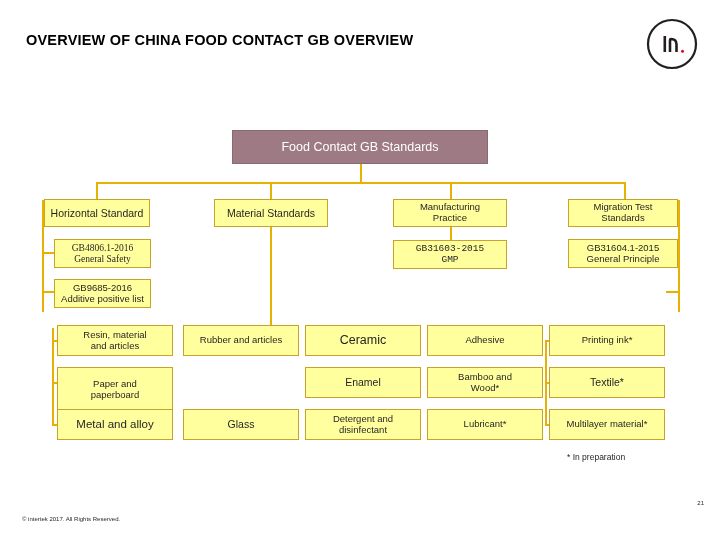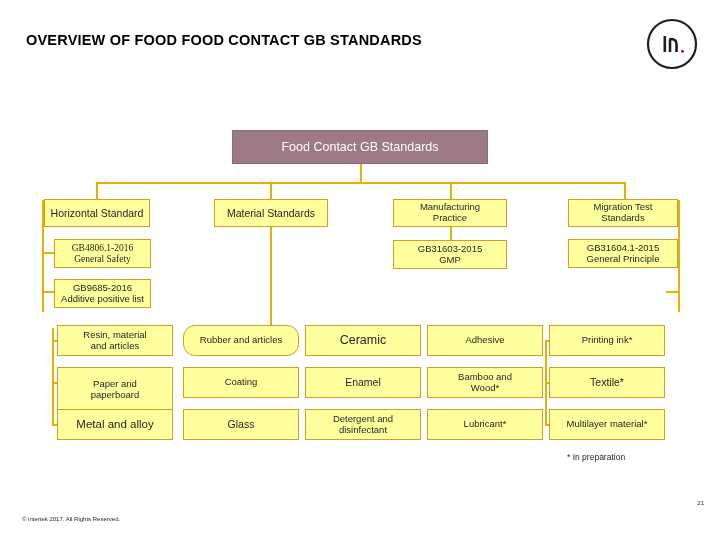--- a/index.html
+++ b/index.html
@@ -89,21 +89,21 @@
     bottom: 34px;
     font-size: 6px;
     color: #231f20;
   }
 </style>
 </head>
 <body>
 
 <div class="slide">
 
-  <div class="title">OVERVIEW OF FOOD FOOD CONTACT GB STANDARDS</div>
+  <div class="title">OVERVIEW OF CHINA FOOD CONTACT GB OVERVIEW</div>
 
   <div class="logo">
     <svg width="52" height="52" viewBox="0 0 52 52" xmlns="http://www.w3.org/2000/svg">
       <circle cx="26" cy="26" r="24" fill="none" stroke="#231f20" stroke-width="2.2"></circle>
       <rect x="17.5" y="18" width="2.6" height="16" fill="#231f20"></rect>
       <path d="M24 34 L24 22 C24 21.4 24.4 21 25 21 C28 21 30.5 22.6 30.5 26.2 L30.5 34" fill="none" stroke="#231f20" stroke-width="2.6" stroke-linecap="butt"></path>
       <circle cx="36.5" cy="33.2" r="1.5" fill="#e4002b"></circle>
     </svg>
   </div>
 
@@ -154,40 +154,39 @@
     <span>Migration Test<br>Standards</span>
   </div>
 
   <div class="box yellow f10" style="left:54px; top:239px; width:97px; height:29px;font-family:Liberation Serif, serif;">
     <span>GB4806.1-2016<br>General Safety</span>
   </div>
   <div class="box yellow f10" style="left:54px; top:279px; width:97px; height:29px;">
     <span>GB9685-2016<br>Additive positive list</span>
   </div>
 
-  <div class="box yellow f10" style="left:393px; top:240px; width:114px; height:29px;">
+  <div class="box yellow f10" style="left:393px; top:240px; width:114px; height:29px;font-family:Liberation Mono, monospace;">
     <span>GB31603-2015<br>GMP</span>
   </div>
 
   <div class="box yellow f10" style="left:568px; top:239px; width:110px; height:29px;">
     <span>GB31604.1-2015<br>General Principle</span>
   </div>
 
   <div class="box yellow f10" style="left:57px;  top:325px; width:116px; height:31px;">
     <span>Resin, material<br>and articles</span>
   </div>
-  <div class="box yellow f10" style="left:183px; top:325px; width:116px; height:31px;border-radius:12px;">Rubber and articles</div>
+  <div class="box yellow f10" style="left:183px; top:325px; width:116px; height:31px;">Rubber and articles</div>
   <div class="box yellow f13" style="left:305px; top:325px; width:116px; height:31px;">Ceramic</div>
   <div class="box yellow f10" style="left:427px; top:325px; width:116px; height:31px;">Adhesive</div>
   <div class="box yellow f10" style="left:549px; top:325px; width:116px; height:31px;">Printing ink*</div>
 
   <div class="box yellow f10" style="left:57px;  top:367px; width:116px; height:46px;">
     <span>Paper and<br>paperboard</span>
   </div>
-  <div class="box yellow f10" style="left:183px; top:367px; width:116px; height:31px;">Coating</div>
   <div class="box yellow f11" style="left:305px; top:367px; width:116px; height:31px;">Enamel</div>
   <div class="box yellow f10" style="left:427px; top:367px; width:116px; height:31px;">
     <span>Bamboo and<br>Wood*</span>
   </div>
   <div class="box yellow f11" style="left:549px; top:367px; width:116px; height:31px;">Textile*</div>
 
   <div class="box yellow f12" style="left:57px;  top:409px; width:116px; height:31px;">Metal and alloy</div>
   <div class="box yellow f11" style="left:183px; top:409px; width:116px; height:31px;">Glass</div>
   <div class="box yellow f10" style="left:305px; top:409px; width:116px; height:31px;">
     <span>Detergent and<br>disinfectant</span>

